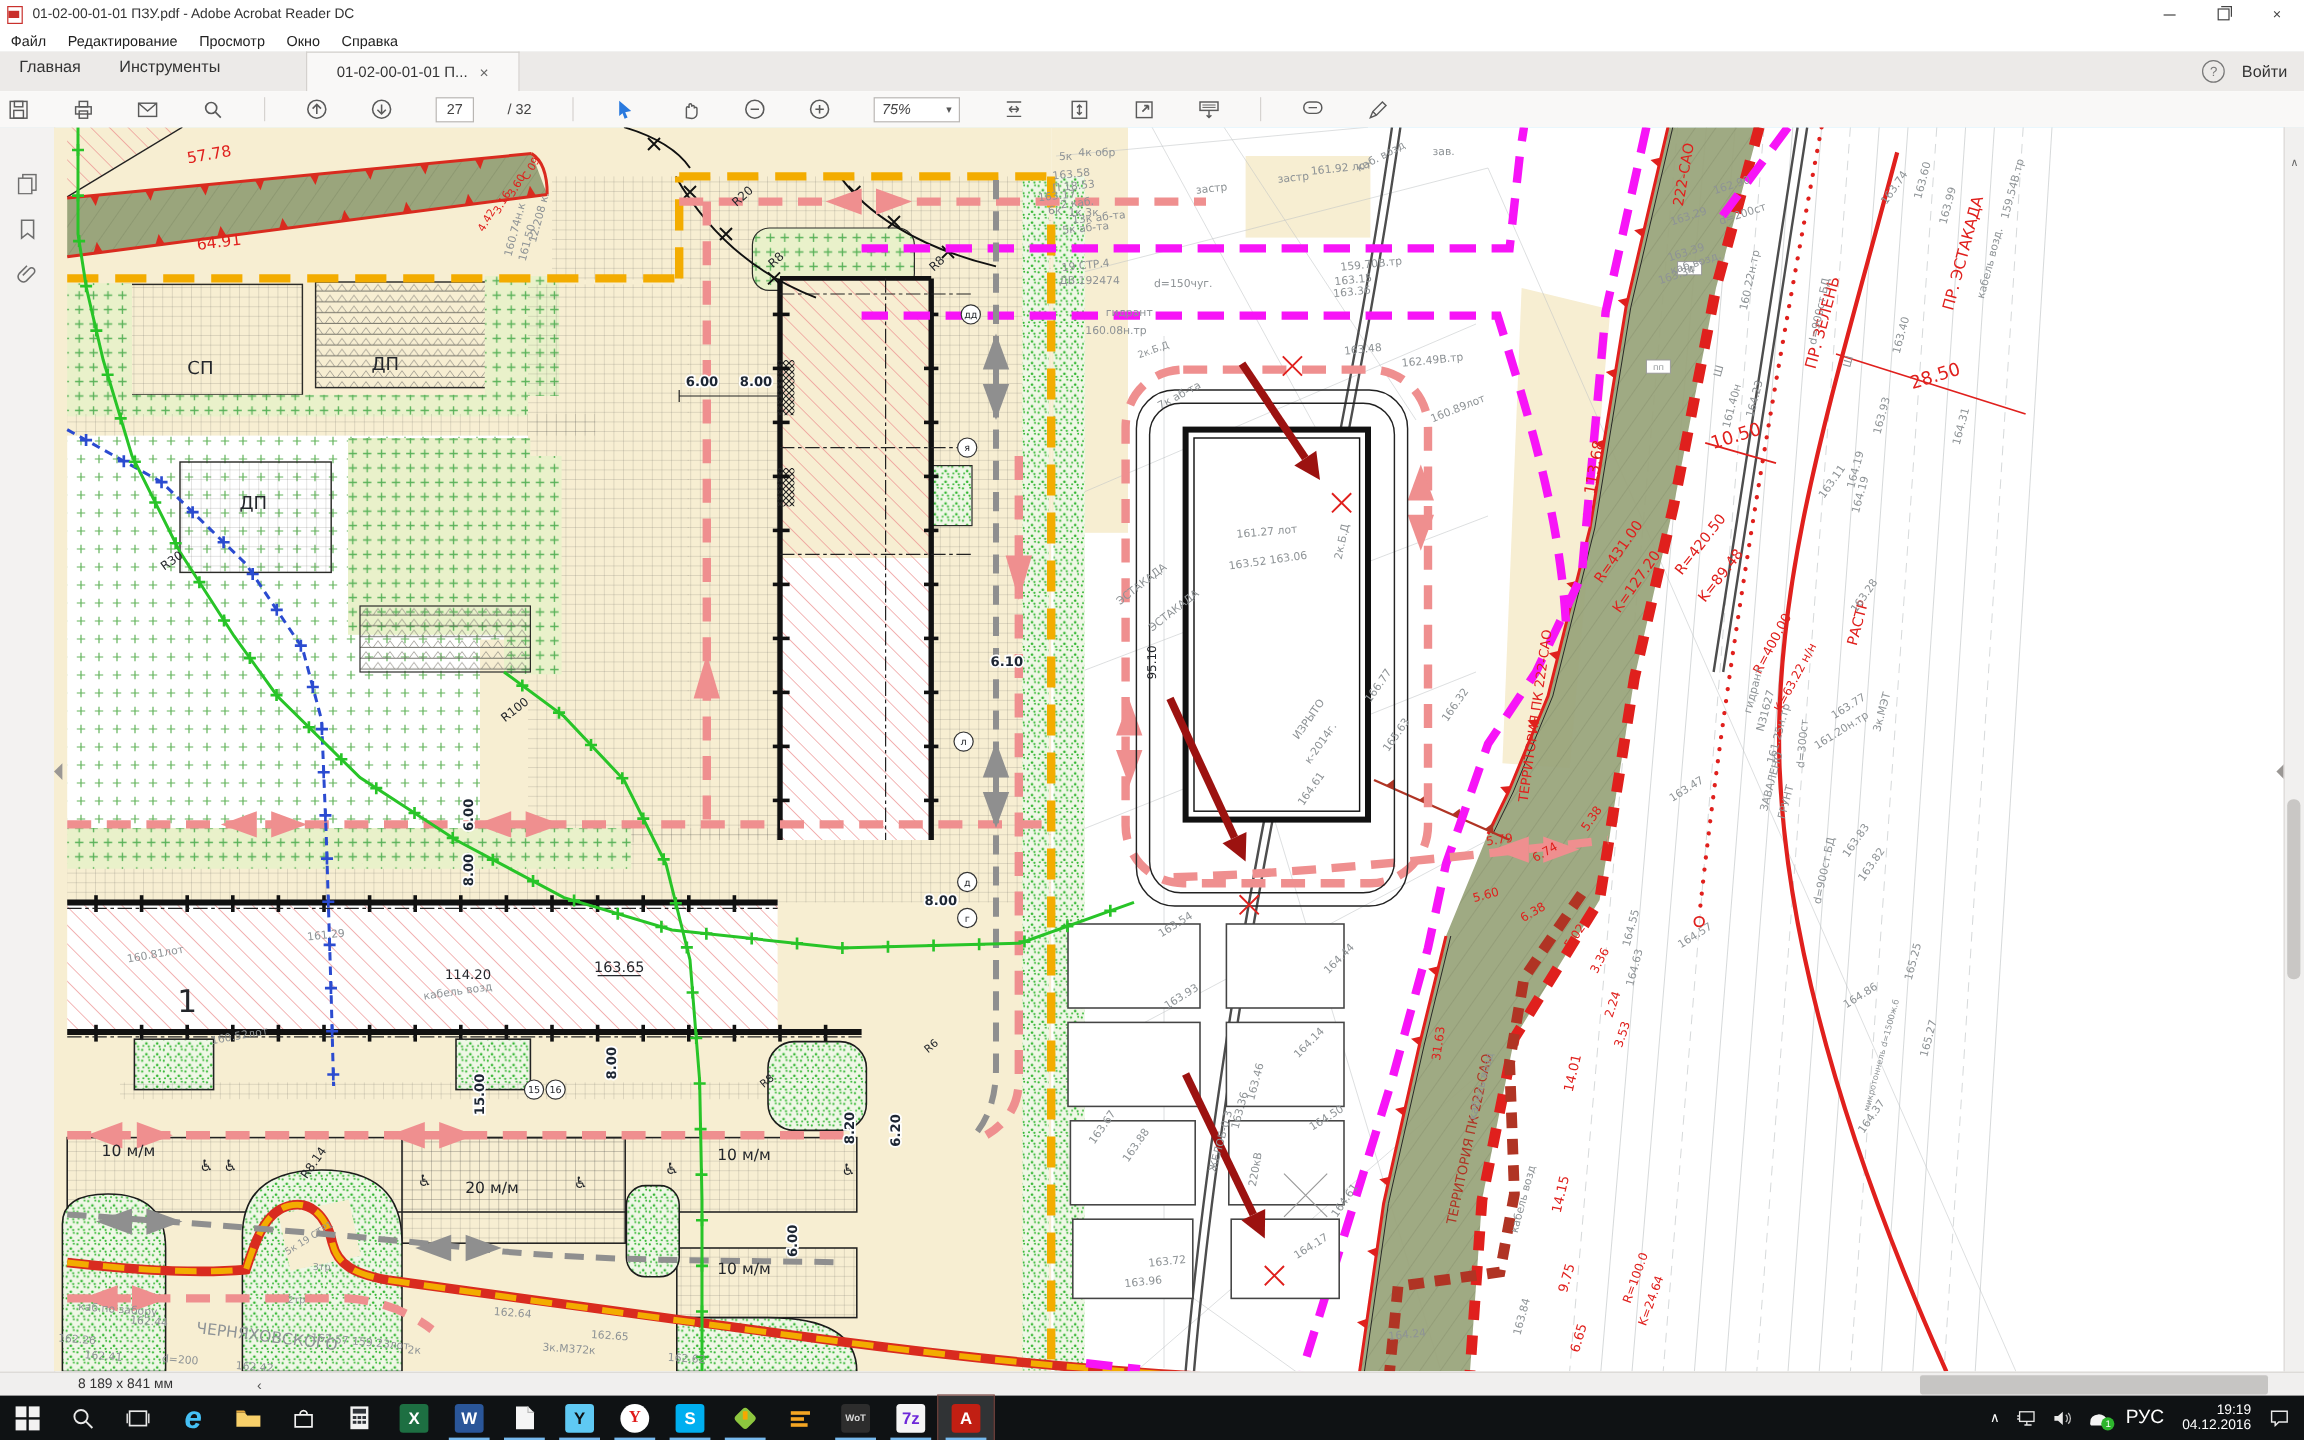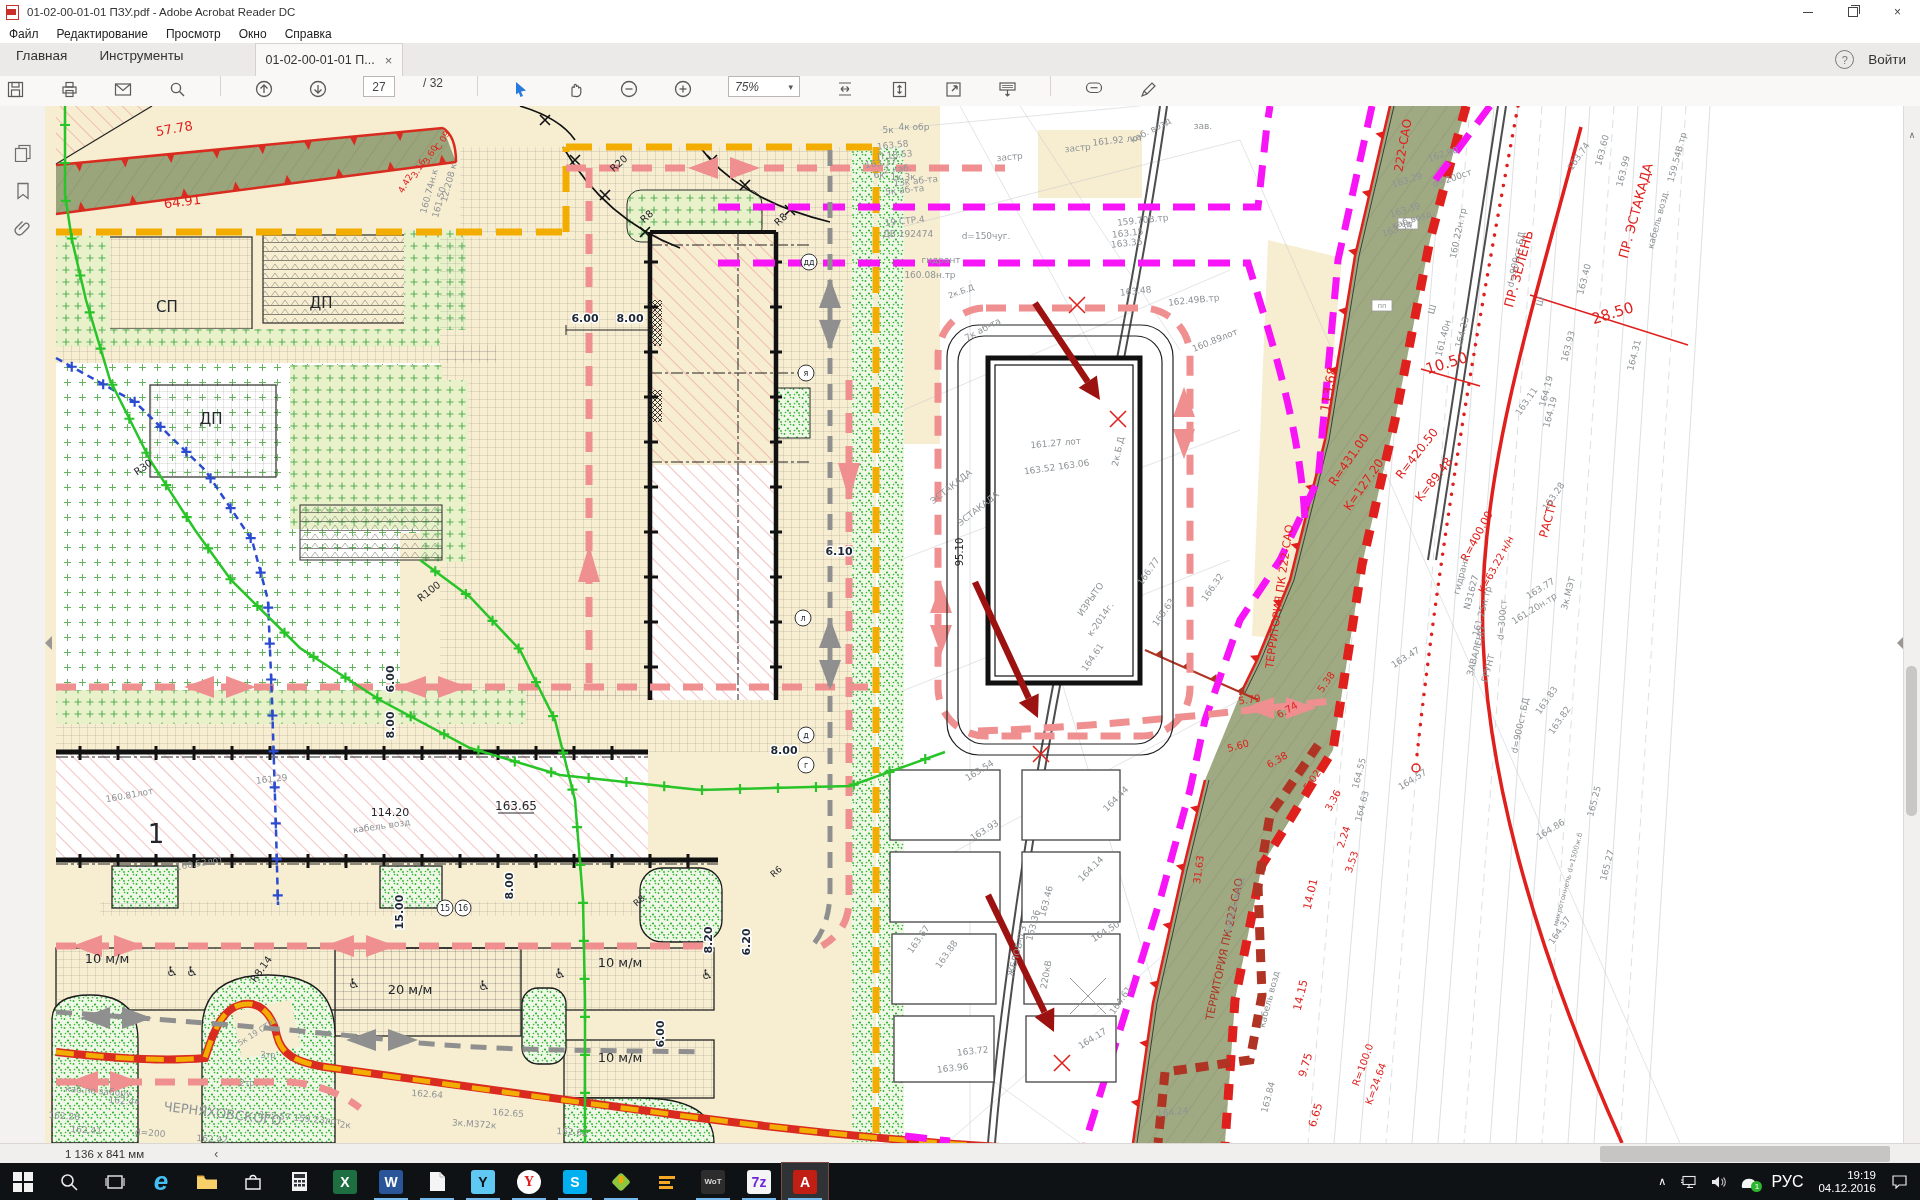--- a/index.html
+++ b/index.html
@@ -18,28 +18,28 @@
   #btn-restore span:before{content:"";position:absolute;left:2px;top:-3px;width:8px;height:8px;border:1px solid #444;border-bottom:none;border-left:none;}
   
   #menubar{position:absolute;left:0;top:24px;width:100%;height:19px;background:#fff;display:flex;
     align-items:center;font-size:12px;color:#222;border-bottom:1px solid #e8e8e8;}
   #menubar span{padding:0 9px;}
   
   #tabbar{position:absolute;left:0;top:43px;width:100%;height:33px;background:#eceae8;
     display:flex;align-items:center;font-size:13.5px;color:#333;}
   .txttab{padding:0 16px 9px 16px;}
   #doctab{height:32px;background:#f9f8f7;border:1px solid #d4d1ce;border-bottom:none;
-    display:flex;align-items:center;padding:0 10px;margin-left:55px;font-size:12.5px;color:#333;}
+    display:flex;align-items:center;padding:0 25px;margin-left:55px;font-size:12.5px;color:#333;}
   #doctab .x{margin-left:10px;color:#666;font-size:13px;}
   #tabbar-right{margin-left:auto;display:flex;align-items:center;padding-right:14px;font-size:13.5px;color:#333;}
   .helpcircle{width:17px;height:17px;border:1.5px solid #777;border-radius:50%;display:flex;
     align-items:center;justify-content:center;font-size:11px;color:#777;margin-right:14px;}
   
   #toolbar{position:absolute;left:0;top:76px;width:100%;height:30px;background:#f9f8f7;
-    border-bottom:3px solid #0ea5e9;display:flex;font-size:12px;color:#444;gap:24px;}
+    border-bottom:3px solid #0ea5e9;display:flex;align-items:center;font-size:12px;color:#444;gap:24px;}
   .tbtn{width:30px;height:26px;display:flex;align-items:center;justify-content:center;}
   .tsep{width:1px;height:20px;background:#d6d3d0;margin:0 4px;}
   #pagebox{width:30px;height:19px;border:1px solid #b9b6b3;background:#fff;display:flex;
     align-items:center;justify-content:center;margin:0 4px 0 6px;}
   #zoombox{width:58px;height:19px;border:1px solid #b9b6b3;background:#fff;display:flex;
     align-items:center;justify-content:space-between;padding:0 6px;margin:0 6px;font-style:italic;}
   #zoombox .car{font-size:9px;color:#555;}
   
   #main{position:absolute;left:0;top:106px;width:1920px;height:1037px;background:#fff;}
   #sidebar{position:absolute;left:0;top:0;width:45px;height:100%;background:#f3f2f1;border-right:1px solid #d8d5d2;}
@@ -888,21 +888,21 @@
       <div class="panetoggle" id="ptl"></div>
     </div>
     <div class="panetoggle" id="ptr"></div>
     <div id="vscroll">
       <div class="arr" style="top:24px;">∧</div>
       <div id="vthumb"></div>
     </div>
   </div>
 
   <div id="statusbar">
-    <span class="sz">1 136 x 841 мм</span>
+    <span class="sz">8 189 x 841 мм</span>
     <span class="la">‹</span>
     <div id="hthumb"></div>
   </div>
 
   <div id="taskbar">
     <div id="tbicons" style="display:flex;">
         <div class="ticon">
           <svg width="22" height="22">
             <g fill="#f2f2f2">
               <rect x="1" y="1" width="9" height="9"></rect>

